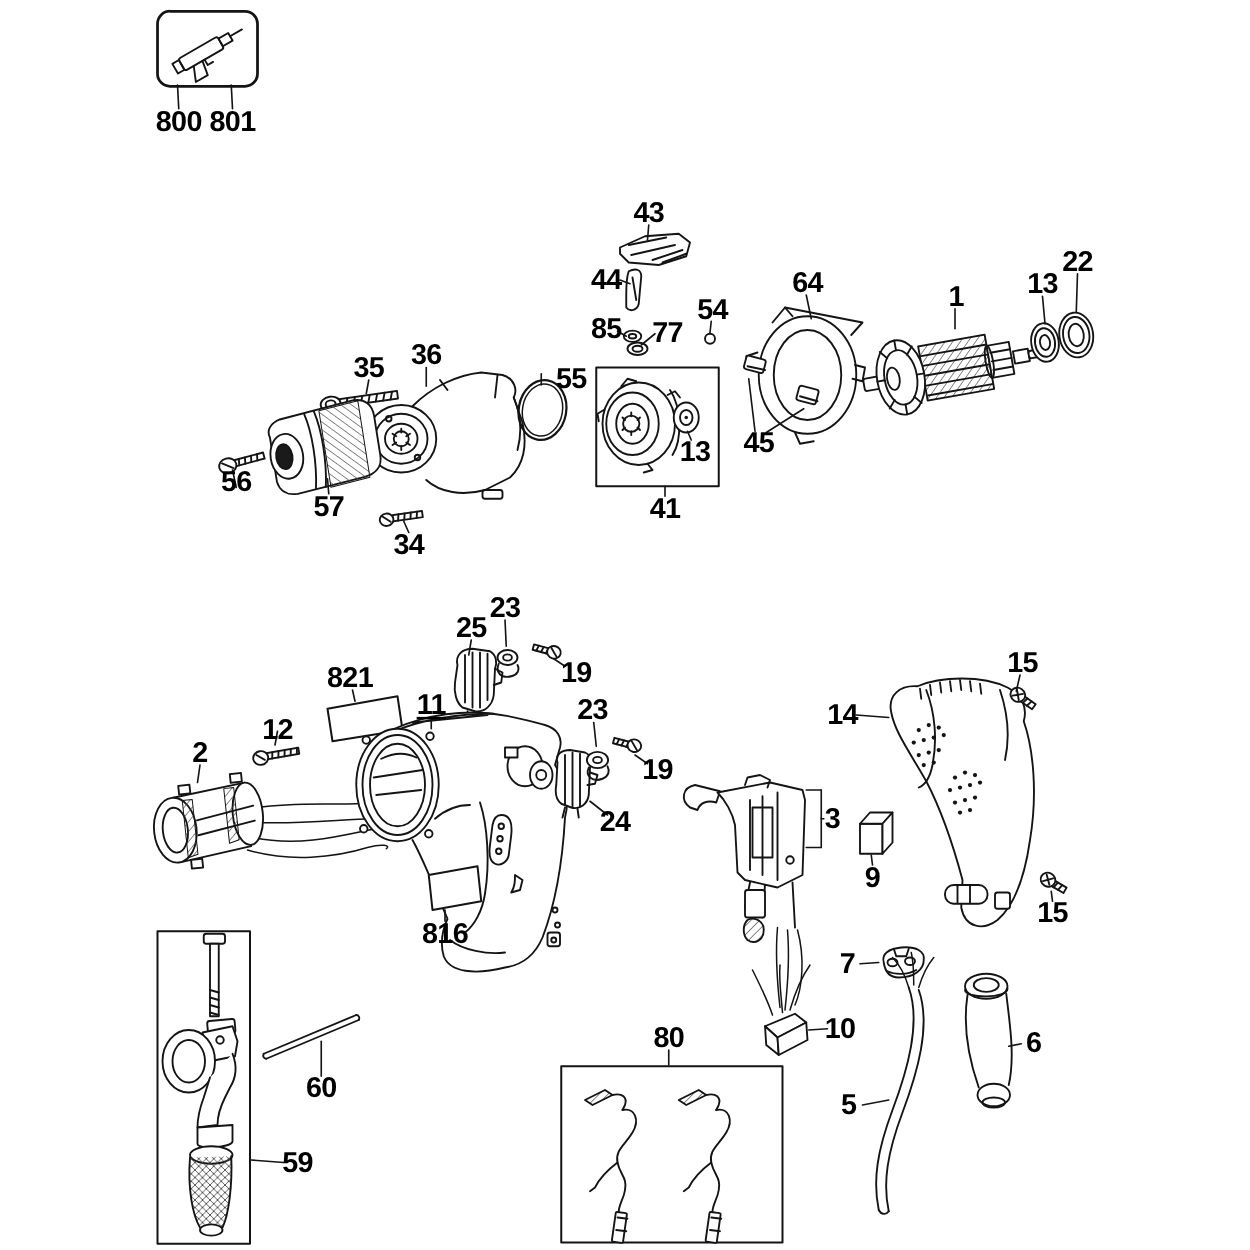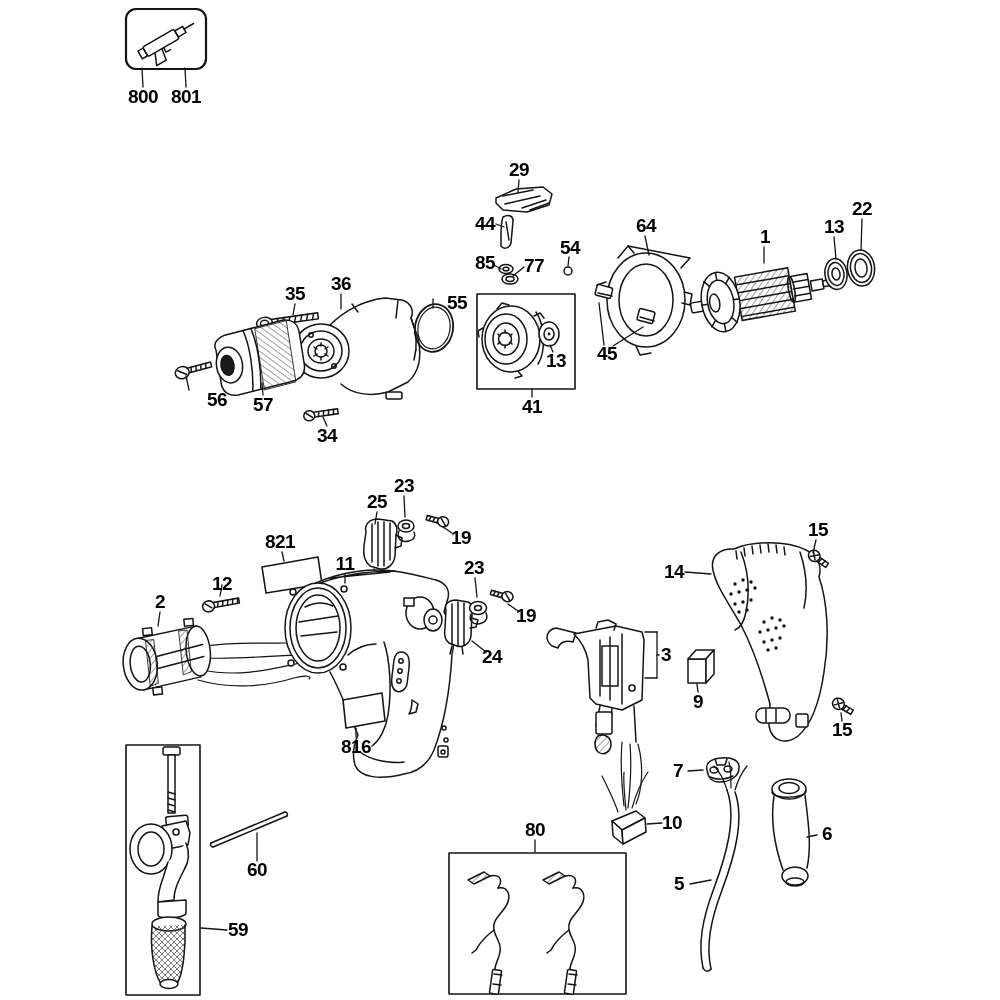--- a/index.html
+++ b/index.html
@@ -1,20 +1,20 @@
 <!DOCTYPE html>
 <html><head>
 <meta charset="utf-8">
 <style>
   html,body{margin:0;padding:0;background:#fff;}
   #canvas{position:relative;width:1000px;height:1000px;background:#fff;overflow:hidden;
           font-family:"Liberation Sans",sans-serif;}
   #art-svg{position:absolute;left:0;top:0;}
   .callout{position:absolute;transform:translate(-50%,-50%);
-           font-family:"Liberation Sans",sans-serif;font-weight:bold;font-size:19px;
+           font-family:"Liberation Sans",sans-serif;font-weight:bold;font-size:23px;
            color:#000;white-space:nowrap;letter-spacing:-0.5px;}
 </style>
 </head>
 <body>
 
 <div id="canvas">
 <svg id="art-svg" width="1000" height="1000" viewBox="0 0 1000 1000">
   <defs>
     <pattern id="hatchD" width="5" height="5" patternUnits="userSpaceOnUse" patternTransform="rotate(45)">
       <line x1="0" y1="0" x2="0" y2="5" stroke="#444" stroke-width="1"></line>
@@ -467,45 +467,45 @@
           <line x1="690" y1="884" x2="711" y2="880"></line>
           <line x1="817" y1="835" x2="807" y2="837"></line>
           <line x1="227" y1="930" x2="201" y2="928"></line>
           <line x1="257" y1="861" x2="257" y2="833"></line>
           <line x1="535" y1="840" x2="535" y2="852"></line>
         </g>
   </g>
 </svg>
 <div class="callout" style="left: 143px; top: 97px;">800</div>
     <div class="callout" style="left: 186px; top: 97px;">801</div>
-    <div class="callout" style="left: 519px; top: 170px;">29</div>
+    <div class="callout" style="left: 519px; top: 170px;">43</div>
     <div class="callout" style="left: 485px; top: 224px;">44</div>
     <div class="callout" style="left: 485px; top: 263px;">85</div>
     <div class="callout" style="left: 534px; top: 266px;">77</div>
     <div class="callout" style="left: 570px; top: 248px;">54</div>
     <div class="callout" style="left: 646px; top: 226px;">64</div>
     <div class="callout" style="left: 607px; top: 354px;">45</div>
     <div class="callout" style="left: 765px; top: 237px;">1</div>
     <div class="callout" style="left: 834px; top: 227px;">13</div>
     <div class="callout" style="left: 862px; top: 209px;">22</div>
     <div class="callout" style="left: 295px; top: 294px;">35</div>
     <div class="callout" style="left: 341px; top: 284px;">36</div>
     <div class="callout" style="left: 457px; top: 289px; margin-top: 14px;">55</div>
-    <div class="callout" style="left: 189px; top: 400px; margin-left: 28px;">56</div>
+    <div class="callout" style="left: 189px; top: 385px;">56</div>
     <div class="callout" style="left: 263px; top: 405px;">57</div>
     <div class="callout" style="left: 327px; top: 436px;">34</div>
     <div class="callout" style="left: 532px; top: 407px;">41</div>
     <div class="callout" style="left: 556px; top: 361px;">13</div>
     <div class="callout" style="left: 377px; top: 502px;">25</div>
     <div class="callout" style="left: 404px; top: 486px;">23</div>
     <div class="callout" style="left: 461px; top: 538px;">19</div>
     <div class="callout" style="left: 280px; top: 542px;">821</div>
     <div class="callout" style="left: 222px; top: 584px;">12</div>
     <div class="callout" style="left: 160px; top: 602px;">2</div>
-    <div class="callout" style="left: 345px; top: 564px;">11</div>
+    <div class="callout" style="left: 345px; top: 564px; text-decoration: underline;">11</div>
     <div class="callout" style="left: 474px; top: 568px;">23</div>
     <div class="callout" style="left: 526px; top: 616px;">19</div>
     <div class="callout" style="left: 492px; top: 657px;">24</div>
     <div class="callout" style="left: 356px; top: 747px;">816</div>
     <div class="callout" style="left: 666px; top: 655px;">3</div>
     <div class="callout" style="left: 698px; top: 702px;">9</div>
     <div class="callout" style="left: 674px; top: 572px;">14</div>
     <div class="callout" style="left: 818px; top: 530px;">15</div>
     <div class="callout" style="left: 842px; top: 730px;">15</div>
     <div class="callout" style="left: 678px; top: 771px;">7</div>

